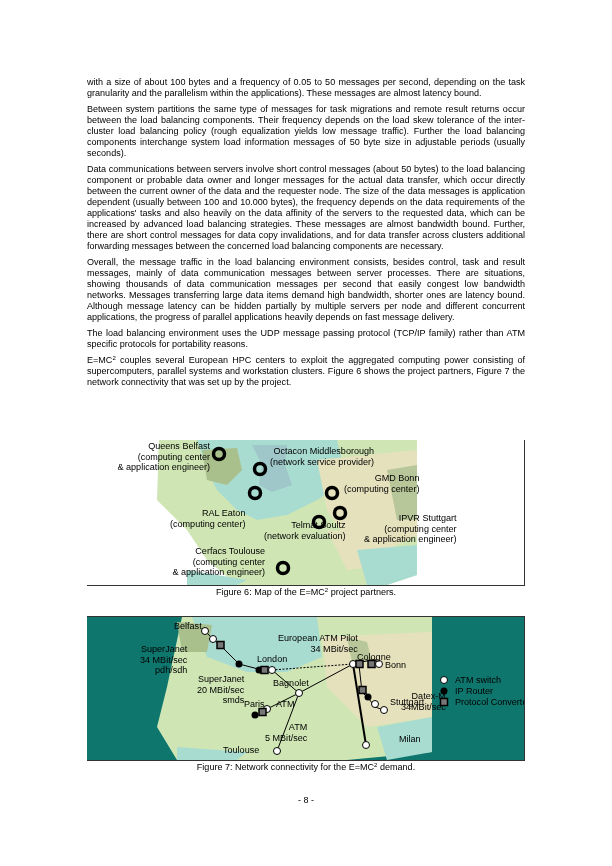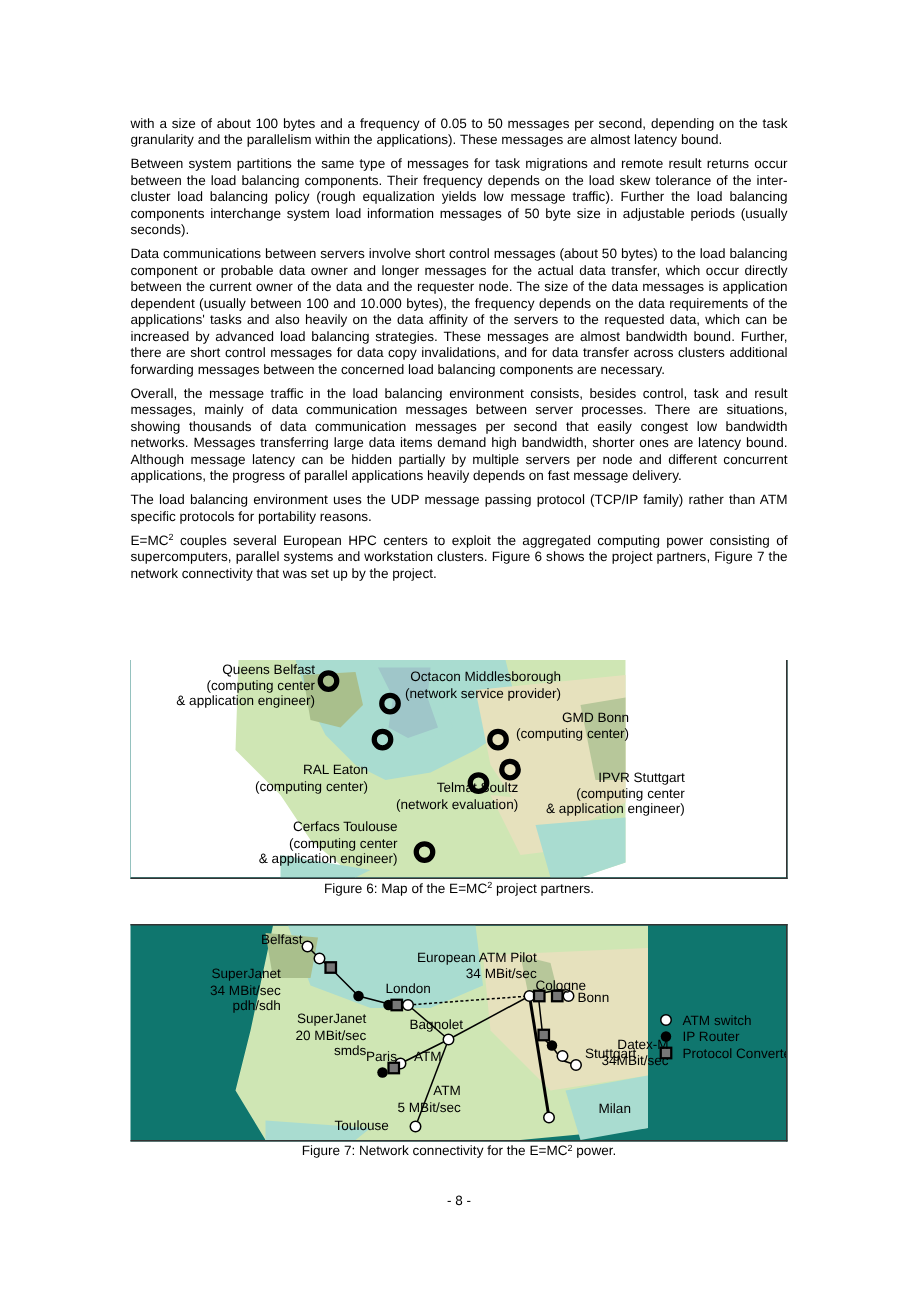--- a/index.html
+++ b/index.html
@@ -142,16 +142,16 @@
     <div class="lbl" style="left:270px;top:35px;">Cologne</div>
     <div class="lbl" style="left:298px;top:43px;">Bonn</div>
     <div class="lbl" style="left:314px;top:26px;margin-top:48px;">Datex-M
 34MBit/sec</div>
     <div class="lbl" style="left:303px;top:80px;">Stuttgart</div>
     <div class="lbl" style="left:280px;top:117px;padding-left:32px;">Milan</div>
     <div class="lbl" style="left:368px;top:58px;">ATM switch</div>
     <div class="lbl" style="left:368px;top:69px;">IP Router</div>
     <div class="lbl" style="left:368px;top:80px;">Protocol Converter</div>
   </div>
-  <div class="caption"><span>Figure 7: Network connectivity for the E=MC</span><sup>2</sup><span> power.</span></div>
+  <div class="caption"><span>Figure 7: Network connectivity for the E=MC</span><sup>2</sup><span> demand.</span></div>
 </div>
 
 <div class="pagenum">- 8 -</div>
 
 </body></html>

